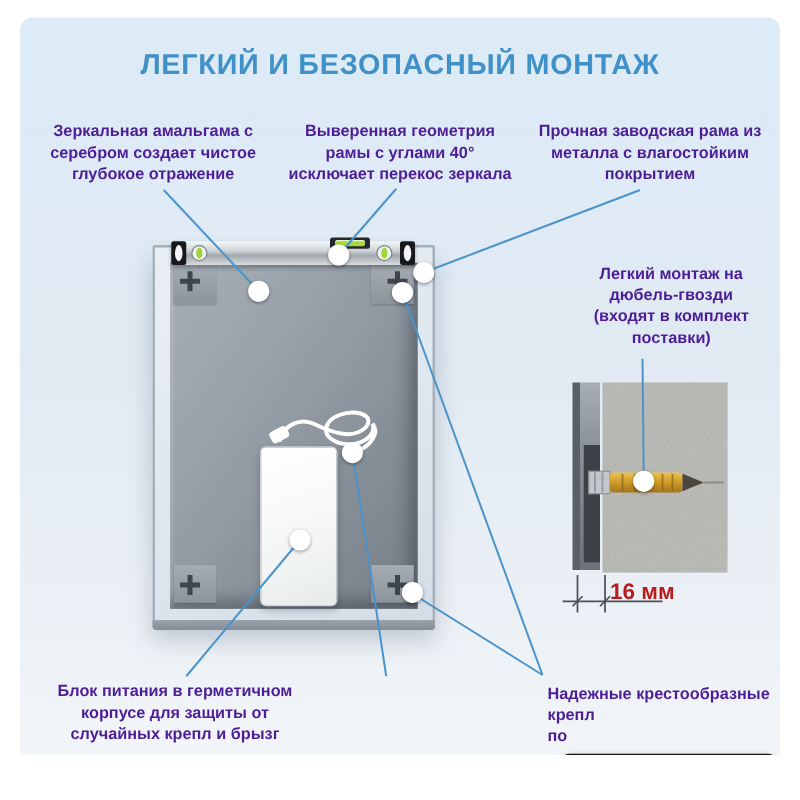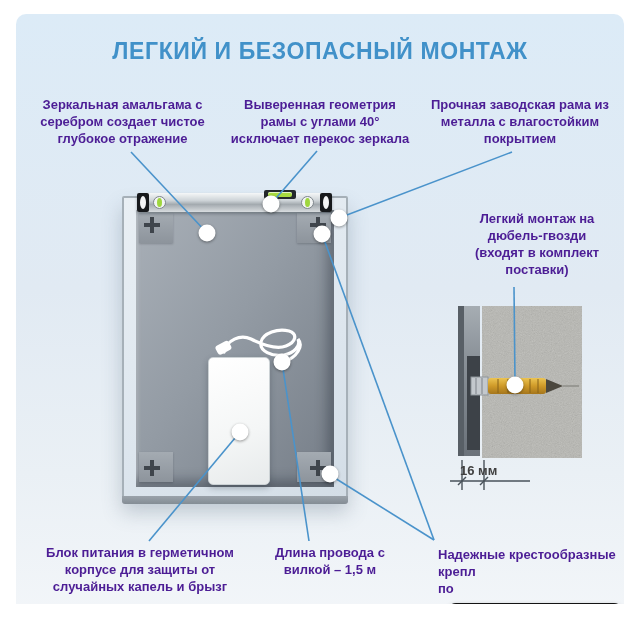--- a/index.html
+++ b/index.html
@@ -39,21 +39,21 @@
   .top-vial .glass{position:absolute;left:4px;top:2px;width:24px;height:5px;background:#a8da3f;border-radius:2px;
       box-shadow:inset 0 1px 0 rgba(255,255,255,.7);}
   
   .psu{position:absolute;left:208px;top:357px;width:60px;height:126px;border-radius:5px;
       background:linear-gradient(160deg,#ffffff 0%,#f4f6f6 60%,#e7eaeb 100%);
       border:1px solid #ccd2d5;box-shadow:0 3px 6px rgba(40,50,60,.3);}
   
   .dot{position:absolute;width:17px;height:17px;border-radius:50%;background:#ffffff;
       box-shadow:0 1px 3px rgba(0,0,0,.4);transform:translate(-50%,-50%);}
   
-  .dim-label{position:absolute;left:460px;top:463px;font-size:13px;font-weight:700;color:#404040;}
+  .dim-label{position:absolute;left:488px;top:463px;font-size:18px;font-weight:700;color:#b91c1c;}
   
   .logo{position:absolute;left:447px;top:603px;width:176px;height:63px;background:#131313;
       border-radius:9px;box-shadow:0 2px 5px rgba(0,0,0,.3);text-decoration:underline;}
   .logo-brand{position:absolute;left:12px;top:7px;font-family:"DejaVu Serif", serif;
       font-style:italic;font-weight:700;font-size:29px;color:#ffffff;letter-spacing:1px;}
   .logo-sub{position:absolute;left:97px;top:39px;font-family:"DejaVu Serif", serif;
       font-style:italic;font-weight:700;font-size:22px;color:#ffffff;}
   .logo-at{position:absolute;left:127px;top:-2px;font-size:40px;font-weight:700;color:#d5142c;
       font-family:"DejaVu Sans", sans-serif;}
   .wheel{position:absolute;width:8px;height:8px;border:2.5px solid #d5142c;border-radius:50%;}
@@ -186,23 +186,21 @@
 исключает перекос зеркала</div>
   <div class="callout" style="left:415px;top:96px;width:210px;">Прочная заводская рама из
 металла с влагостойким
 покрытием</div>
   <div class="callout" style="left:442px;top:210px;width:190px;">Легкий монтаж на
 дюбель-гвозди
 (входят в комплект
 поставки)</div>
   <div class="callout" style="left:25px;top:544px;width:230px;">Блок питания в герметичном
 корпусе для защиты от
-случайных капель и брызг</div>
-  <div class="callout" style="left:255px;top:544px;width:150px;">Длина провода с
-вилкой – 1,5 м</div>
+случайных крепл и брызг</div>
   <div class="callout" style="left:405px;top:546px;width:225px;text-align:left;margin-left:33px;">Надежные крестообразные
 крепл
 по</div>
 
   <div class="logo">
     <span class="logo-brand">Re:style</span>
     <span class="logo-at">@</span>
     <span class="logo-sub">Shop</span>
     <span class="wheel" style="left:135px;top:47px;"></span>
     <span class="wheel" style="left:154px;top:47px;"></span>

